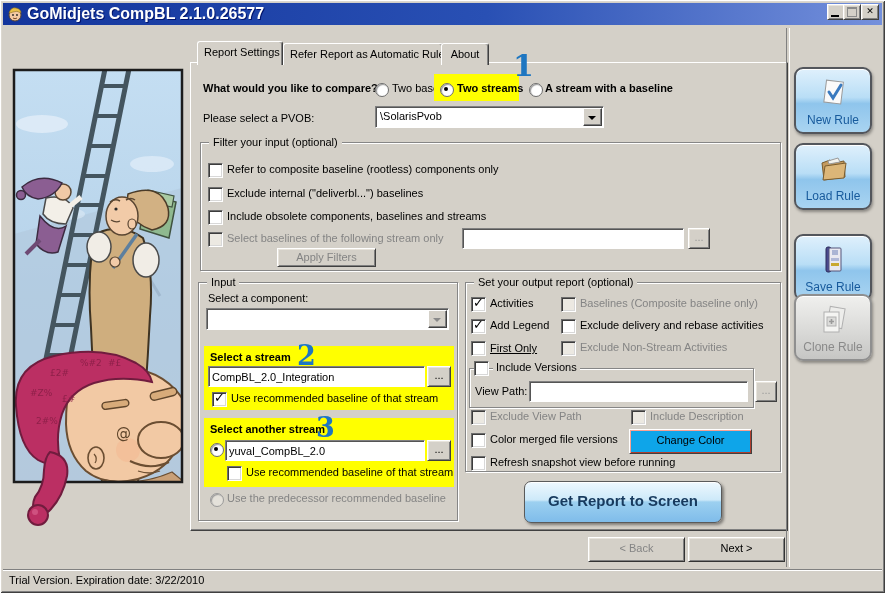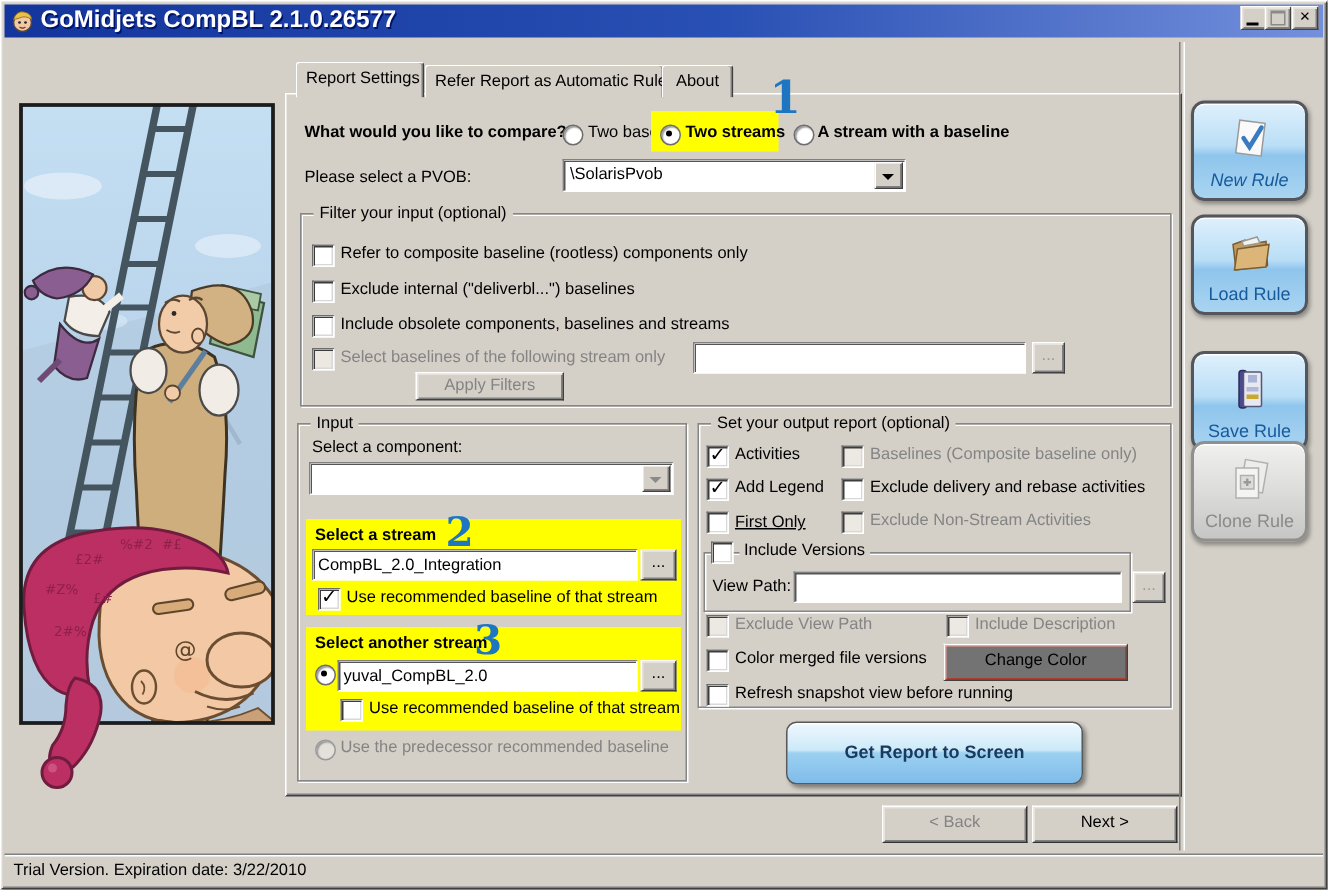--- a/index.html
+++ b/index.html
@@ -58,37 +58,37 @@
     border-top:1px solid #fff;border-left:1px solid #fff;border-bottom:1px solid #404040;border-right:1px solid #404040;
     box-shadow:inset -1px -1px 0 #808080;}
   .tab{position:absolute;height:21px;background:#d4d0c8;font-size:11px;text-align:center;line-height:20px;
     border-top:1px solid #fff;border-left:1px solid #fff;border-right:1px solid #404040;
     border-radius:3px 3px 0 0;box-shadow:inset -1px 0 0 #808080;white-space:nowrap;padding:0 6px;}
   .tab.active{z-index:6;height:23px;font-weight:normal;}
   .hl{position:absolute;background:#ffff00;}
   .marker{position:absolute;font-family:"DejaVu Serif",serif;font-weight:bold;color:#1e76c1;z-index:9;}
   
   .bigbtn{position:absolute;left:524px;top:481px;width:196px;height:40px;border-radius:7px;
-    border:1px solid #5a5a5a;color:#173a5e;font-weight:bold;font-size:12px;text-align:center;line-height:38px;
+    border:1px solid #5a5a5a;color:#173a5e;font-weight:bold;font-size:15px;text-align:center;line-height:38px;
     background:linear-gradient(#eef8fe 0%,#cde9f9 45%,#9cd0f0 50%,#7fbcea 100%);
     box-shadow:2px 2px 3px rgba(0,0,0,.4),inset 0 1px 0 #fff;}
   
   .sbtn{position:absolute;left:794px;width:74px;height:63px;border-radius:9px;border:2px solid #53565c;
     background:linear-gradient(#dff0fc 0%,#b9def6 45%,#8fc5ec 55%,#a9d4f1 100%);
     box-shadow:1px 2px 3px rgba(0,0,0,.35),inset 0 1px 0 #fff;text-align:center;}
   .sbtn .slabel{position:absolute;bottom:5px;left:0;right:0;color:#175a9c;font-size:12px;}
   .sbtn.dis{background:linear-gradient(#f0f0ee 0%,#dcdcda 50%,#c6c6c4 100%);border-color:#8f8f8f;}
   .sbtn.dis .slabel{color:#8a8a8a;}
   .sbtn svg{margin-top:8px;}
   .divider{position:absolute;left:786px;top:28px;bottom:26px;width:2px;
     border-left:1px solid #808080;border-right:1px solid #fff;}
   
   .statusbar{position:absolute;left:3px;right:3px;bottom:3px;height:20px;background:#d4d0c8;
     border-top:1px solid #808080;box-shadow:inset 0 1px 0 #fff;font-size:11px;line-height:20px;padding-left:6px;}
-  .changecolor{position:absolute;left:629px;top:429px;width:121px;height:23px;background:#737373;
+  .changecolor{position:absolute;left:629px;top:429px;width:121px;height:23px;background:#0ea5e9;
     border-top:1px solid #fff;border-left:1px solid #fff;border-bottom:1px solid #404040;border-right:1px solid #404040;
     box-shadow:inset 1px 1px 0 #f9a294,inset -1px -1px 0 #b03c2c;text-align:center;line-height:21px;font-size:11px;}
 </style>
 </head>
 <body>
 
 <div id="window">
 
   <div class="titlebar">
     <svg width="16" height="16" style="margin-left:4px">
@@ -313,21 +313,21 @@
   <div class="cb" style="left:471px;top:456px;"></div>
   <div class="lbl" style="left:490px;top:456px;">Refresh snapshot view before running</div>
 
   <div class="bigbtn">Get Report to Screen</div>
 
   <div class="btn outset dis" style="left:588px;top:537px;width:95px;height:23px;line-height:21px;border-color:#fff #333 #333 #fff;">&lt; Back</div>
   <div class="btn outset" style="left:688px;top:537px;width:95px;height:23px;line-height:21px;border-color:#fff #333 #333 #fff;">Next &gt;</div>
 
   <div class="divider"></div>
 
-  <div class="sbtn" style="top:67px;font-style:italic;">
+  <div class="sbtn" style="top:67px;">
     <svg width="30" height="32">
       <g transform="rotate(7 15 16)">
           <rect x="7" y="4" width="17" height="22" fill="#fafafa" stroke="#9a9a9a"></rect>
         </g>
       <path d="M11,15 L15,21 L23,8" stroke="#3a7abf" stroke-width="3" fill="none" stroke-linecap="round"></path>
     </svg>
     <div class="slabel">New Rule</div>
   </div>
   <div class="sbtn" style="top:143px;">
     <svg width="34" height="32">

